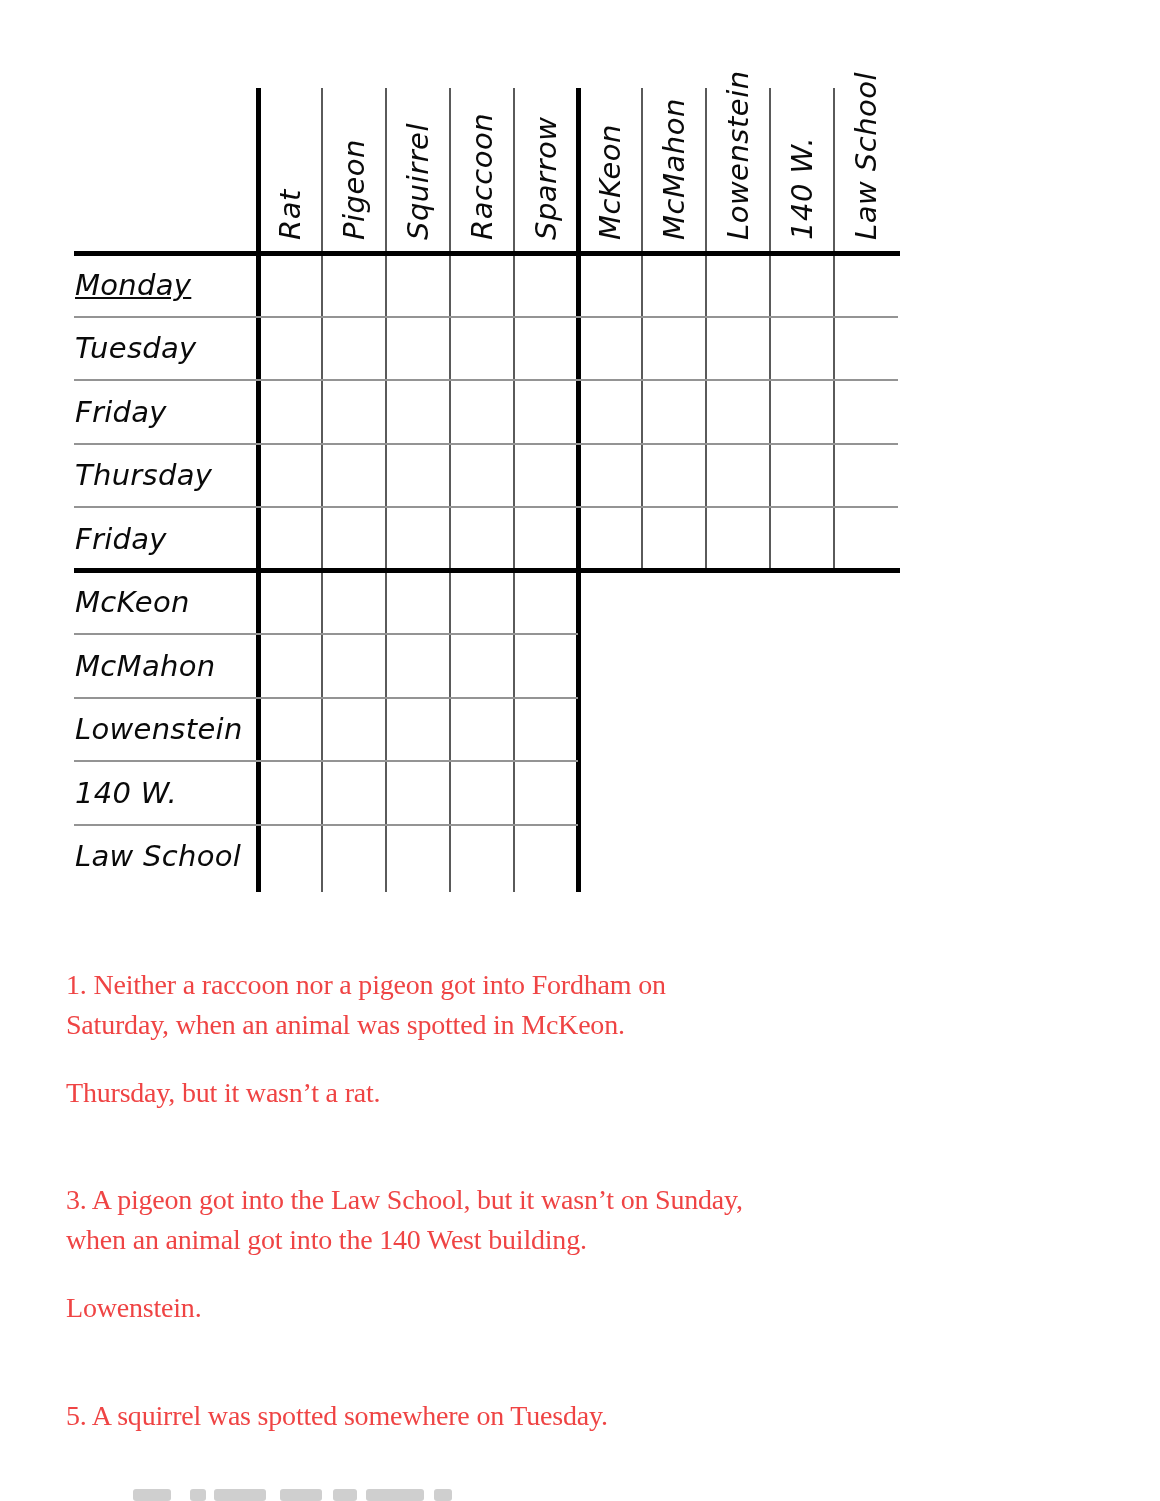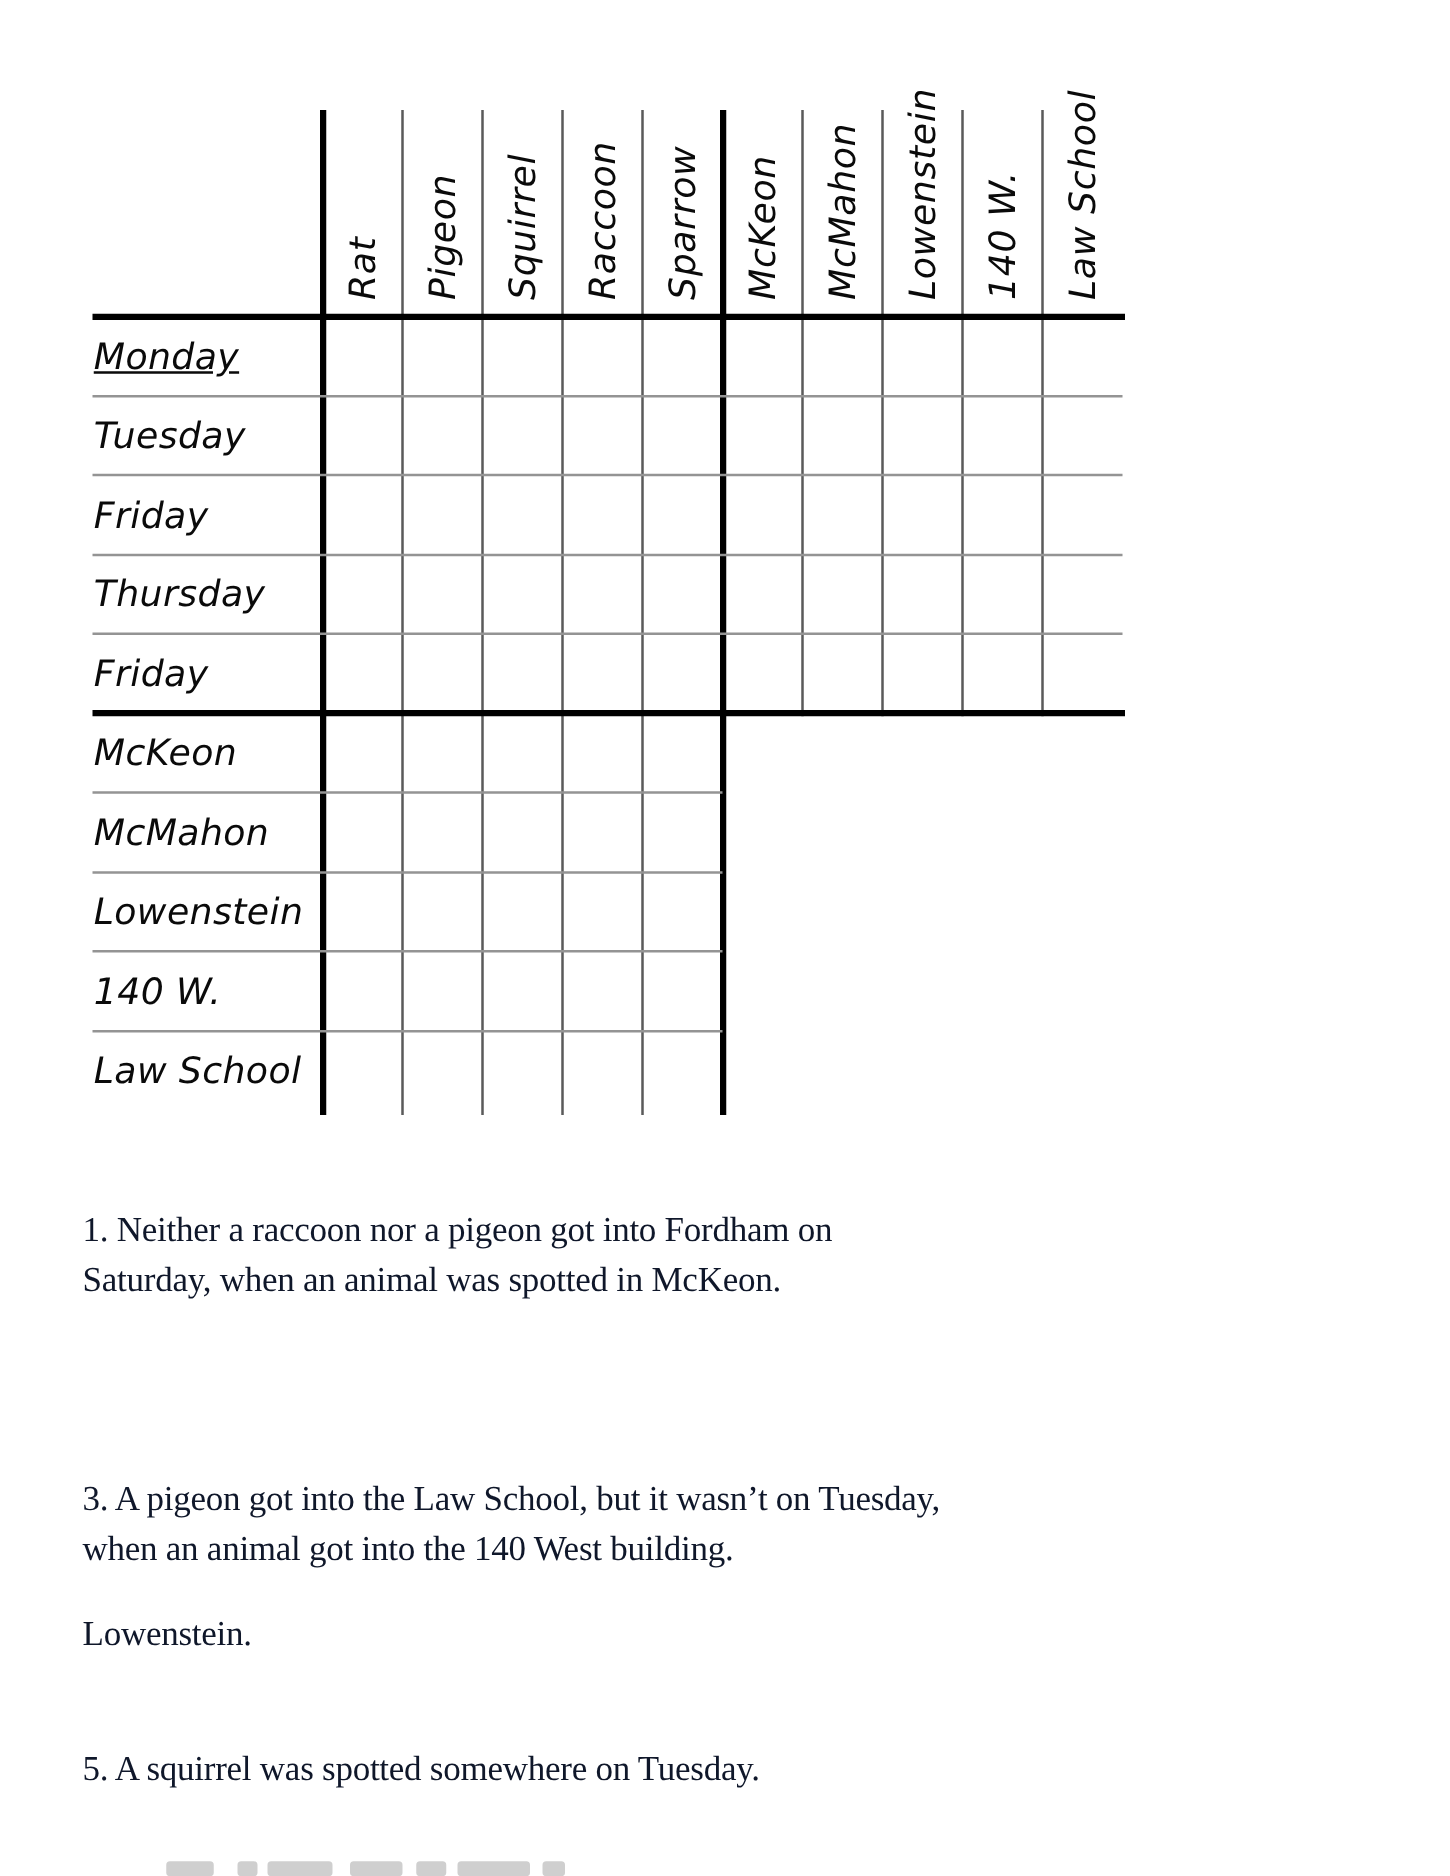--- a/index.html
+++ b/index.html
@@ -15,21 +15,21 @@
     position:absolute;writing-mode:vertical-rl;transform:rotate(180deg);
     white-space:nowrap;color:#0a0a0a;
     font:italic 29px/30px "DejaVu Sans",sans-serif;letter-spacing:.5px;
   }
   .rlabel{
     position:absolute;left:75px;display:flex;align-items:center;
     color:#0a0a0a;font:italic 29px "DejaVu Sans",sans-serif;letter-spacing:.3px;
     white-space:nowrap;
   }
   .cell{position:absolute;background:transparent;}
-  .clue{position:absolute;left:66px;color:#0f172a;
+  .clue{position:absolute;left:66px;color:#ef4444;
     font:28px/40px "Liberation Serif",serif;letter-spacing:-.2px;}
   .clue-line{white-space:nowrap;}
   .blob{position:absolute;background:#cfcfcf;border-radius:3px;height:12px;top:1489px;}
 </style>
 </head>
 <body>
 
 <div class="canvas">
   <div id="grid">
       <div class="vline thick" style="left: 255.5px; top: 88px; width: 5px; height: 804px;"></div>
@@ -147,23 +147,24 @@
       <div class="cell" style="left: 388px; top: 826.5px; width: 60px; height: 59.5px;"></div>
       <div class="cell" style="left: 452px; top: 826.5px; width: 60px; height: 59.5px;"></div>
       <div class="cell" style="left: 516px; top: 826.5px; width: 60px; height: 59.5px;"></div>
     </div>
   <div id="clues">
       <div class="clue" style="top: 965px;">
         <div class="clue-line">1. Neither a raccoon nor a pigeon got into Fordham on</div>
         <div class="clue-line">Saturday, when an animal was spotted in McKeon.</div>
       </div>
       <div class="clue" style="top: 1073px;">
+        <div class="clue-line">Thursday, but it wasn’t a rat.</div>
       </div>
       <div class="clue" style="top: 1180px;">
-        <div class="clue-line">3. A pigeon got into the Law School, but it wasn’t on Tuesday,</div>
+        <div class="clue-line">3. A pigeon got into the Law School, but it wasn’t on Sunday,</div>
         <div class="clue-line">when an animal got into the 140 West building.</div>
       </div>
       <div class="clue" style="top: 1288px;">
         <div class="clue-line">Lowenstein.</div>
       </div>
       <div class="clue" style="top: 1396px;">
         <div class="clue-line">5. A squirrel was spotted somewhere on Tuesday.</div>
       </div>
     </div>
   <div id="fragment">

